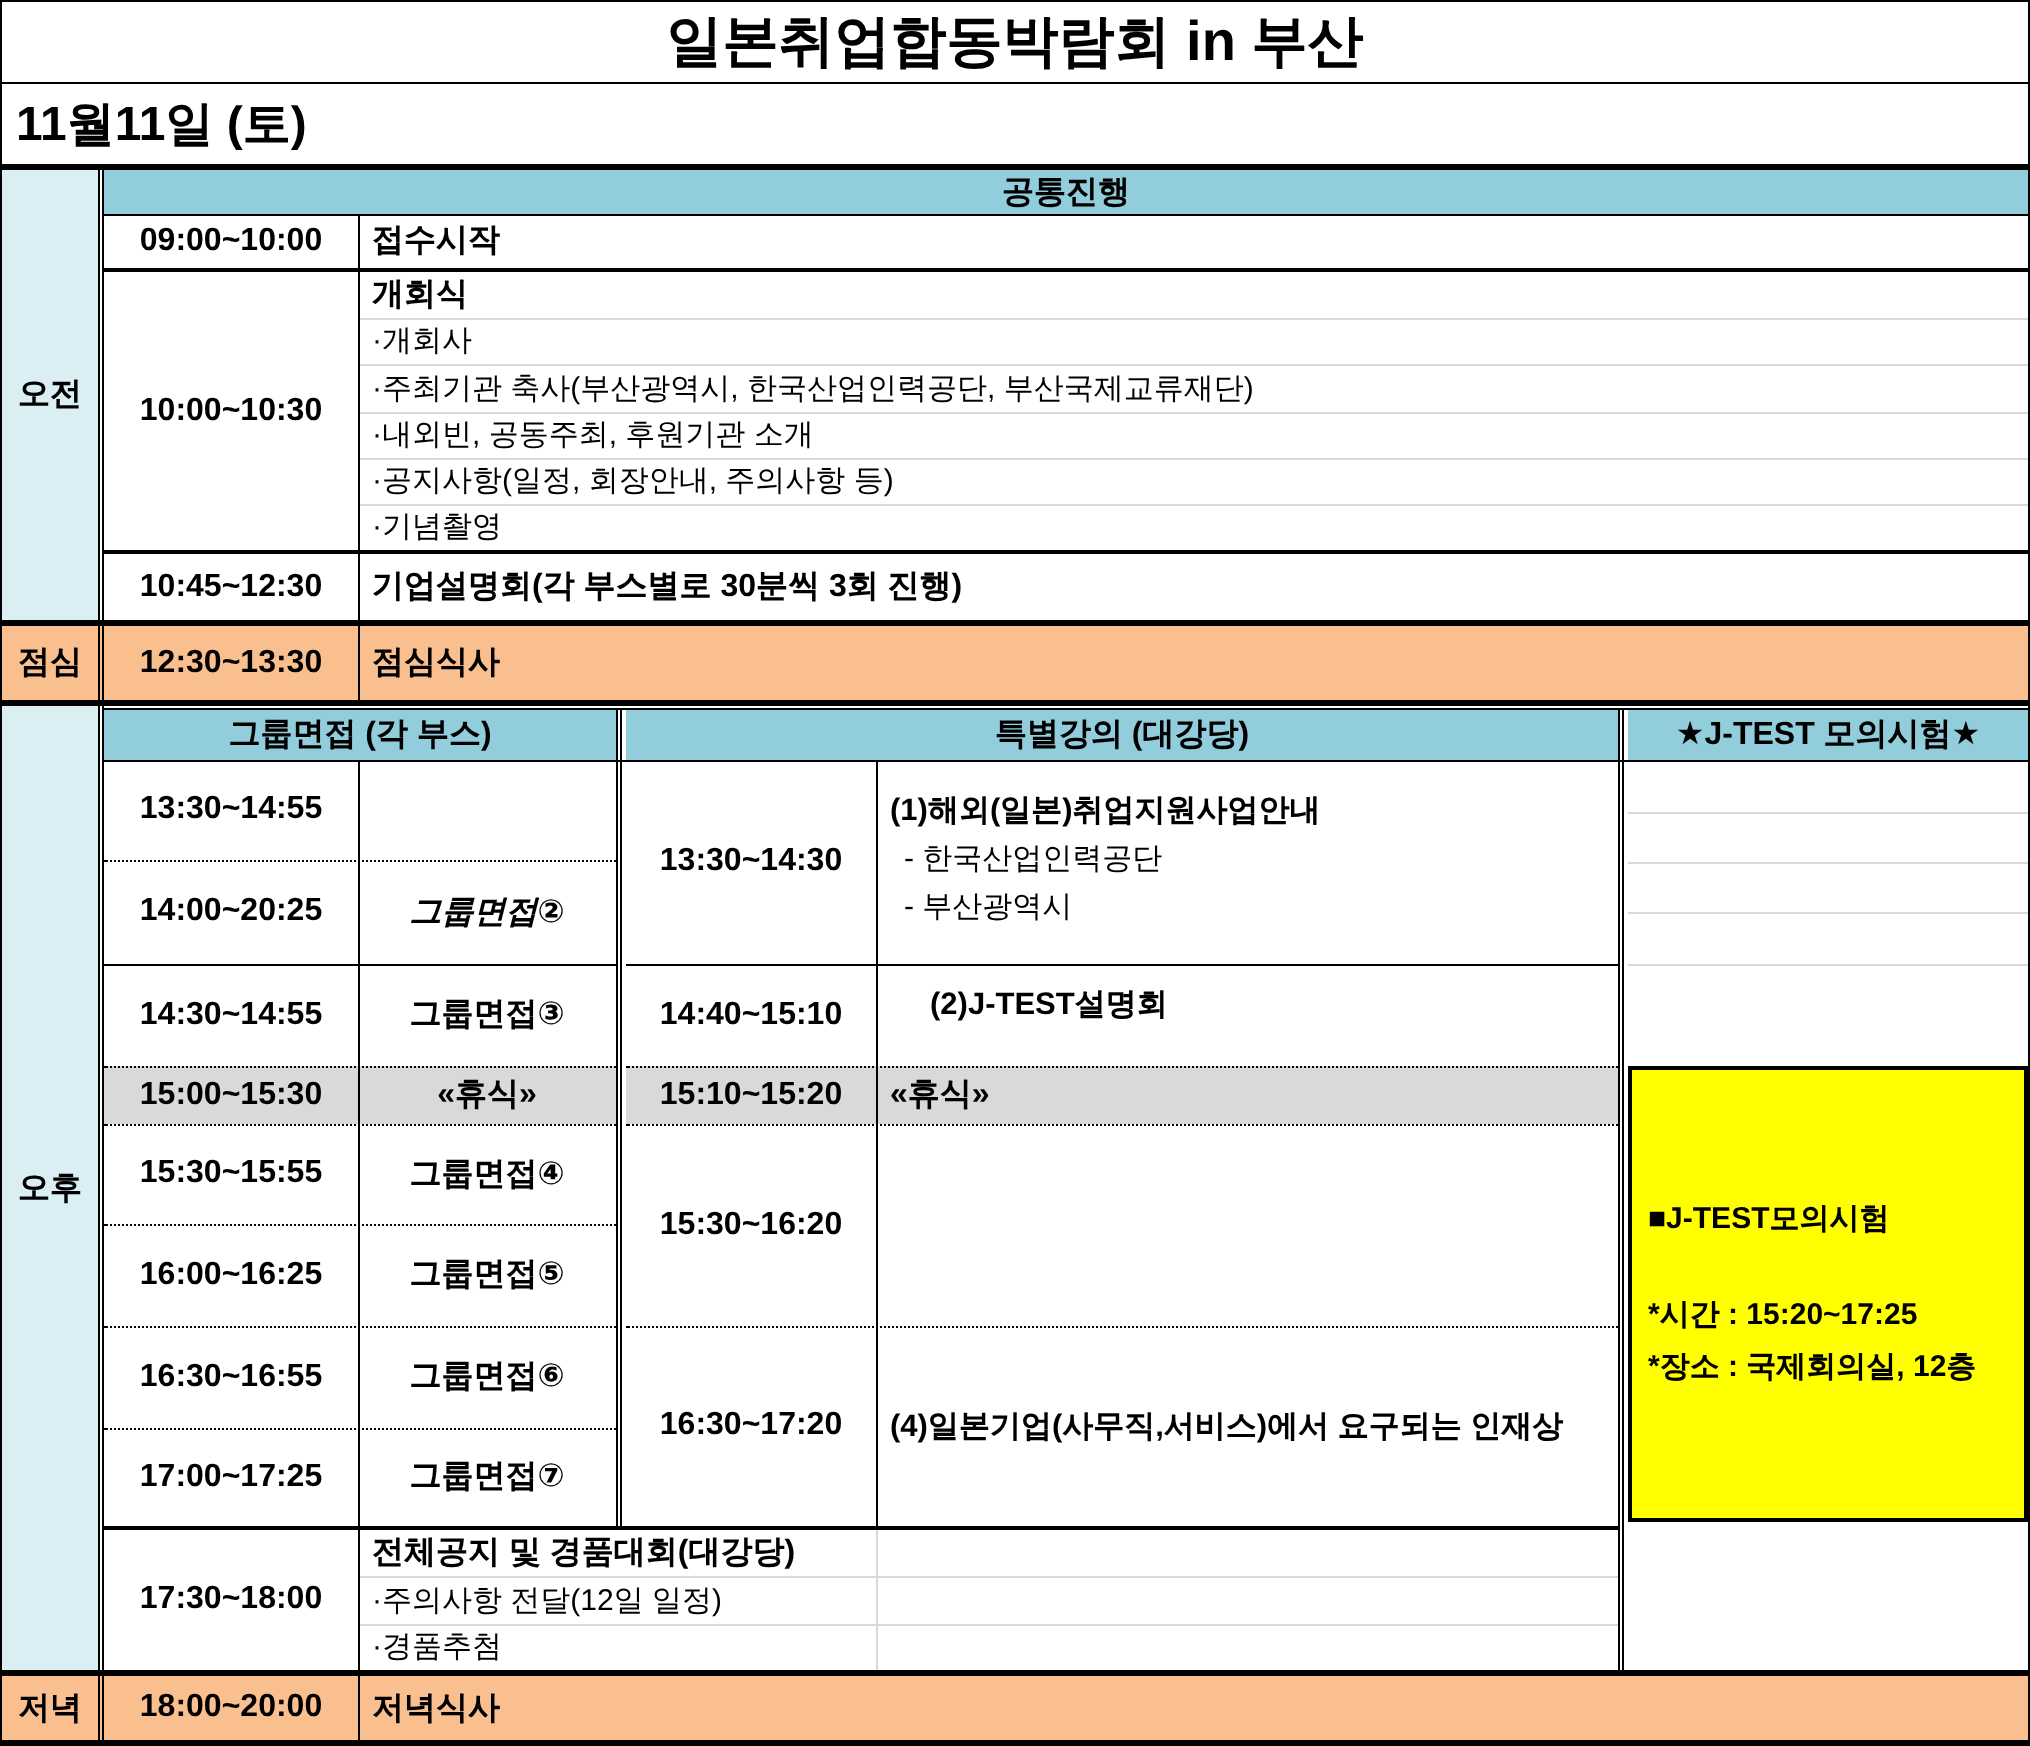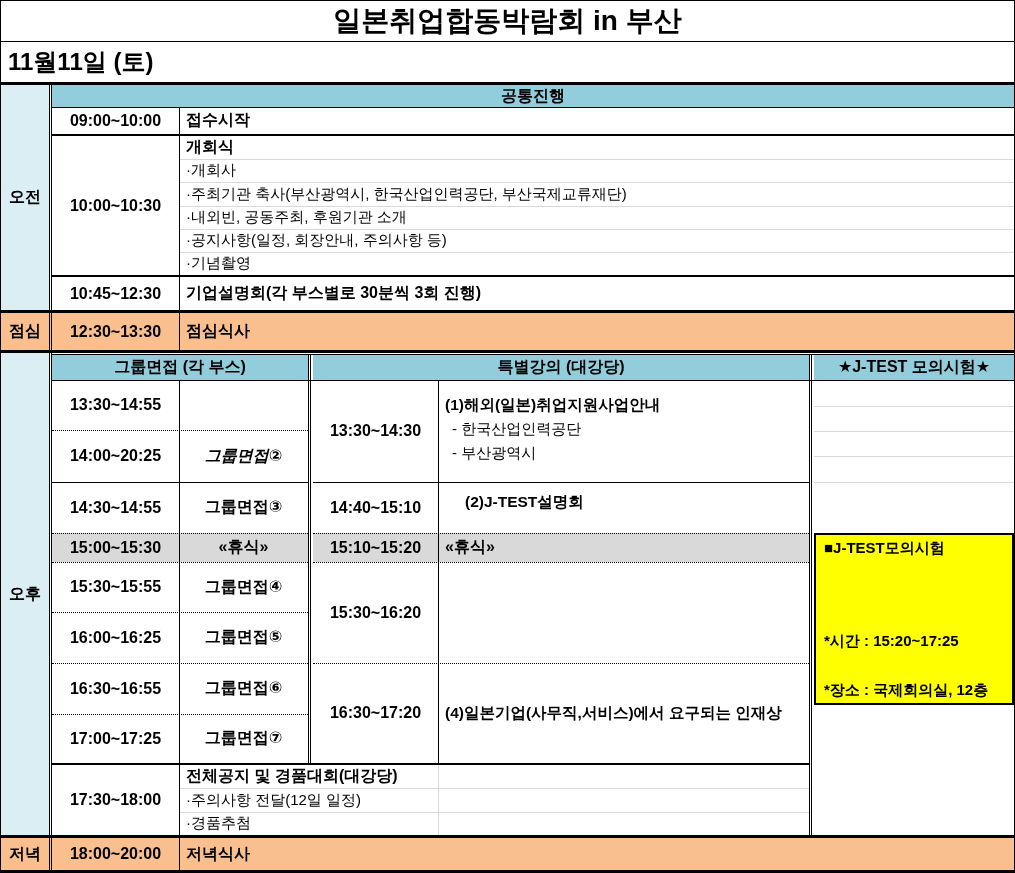--- a/index.html
+++ b/index.html
@@ -159,21 +159,21 @@
   <div class="cell center t16b" style="left:312px;top:561px;width:125px;height:101px;">15:30~16:20</div>
 
   <div class="cell center t16b" style="left:312px;top:662px;width:125px;height:100px;">16:30~17:20</div>
   <div class="cell lect pad" style="left:437px;top:662px;width:371px;height:100px;">(4)일본기업(사무직,서비스)에서 요구되는 인재상</div>
 
   <div class="cell center t16b" style="left:51px;top:764px;width:127px;height:70px;">17:30~18:00</div>
   <div class="cell t16b pad" style="left:178px;top:764px;width:630px;height:23px;">전체공지 및 경품대회(대강당)</div>
   <div class="cell t15 pad" style="left:178px;top:787px;width:259px;height:24px;">·주의사항 전달(12일 일정)</div>
   <div class="cell t15 pad" style="left:178px;top:811px;width:259px;height:23px;">·경품추첨</div>
 
-  <div class="ybox t15b" style="left:813px;top:532px;width:200px;height:172px;justify-content:space-between;">
+  <div class="ybox t15b" style="left:813px;top:532px;width:200px;height:228px;">
     <div>■J-TEST모의시험</div>
     <div class="sp"></div>
     <div>*시간 : 15:20~17:25</div>
     <div>*장소 : 국제회의실, 12층</div>
   </div>
 
   <div class="cell center t16b" style="left:51px;top:837px;width:127px;height:32px;">18:00~20:00</div>
   <div class="cell t16b pad" style="left:178px;top:837px;width:835px;height:32px;">저녁식사</div>
 
 </div>

